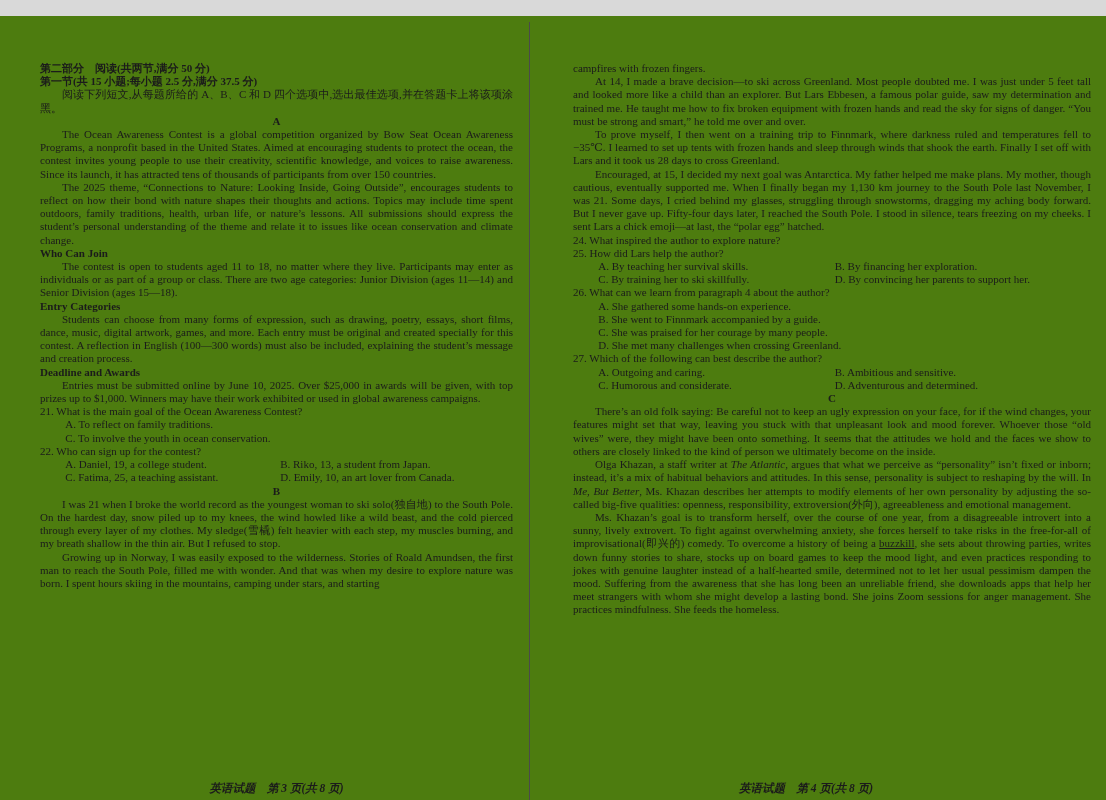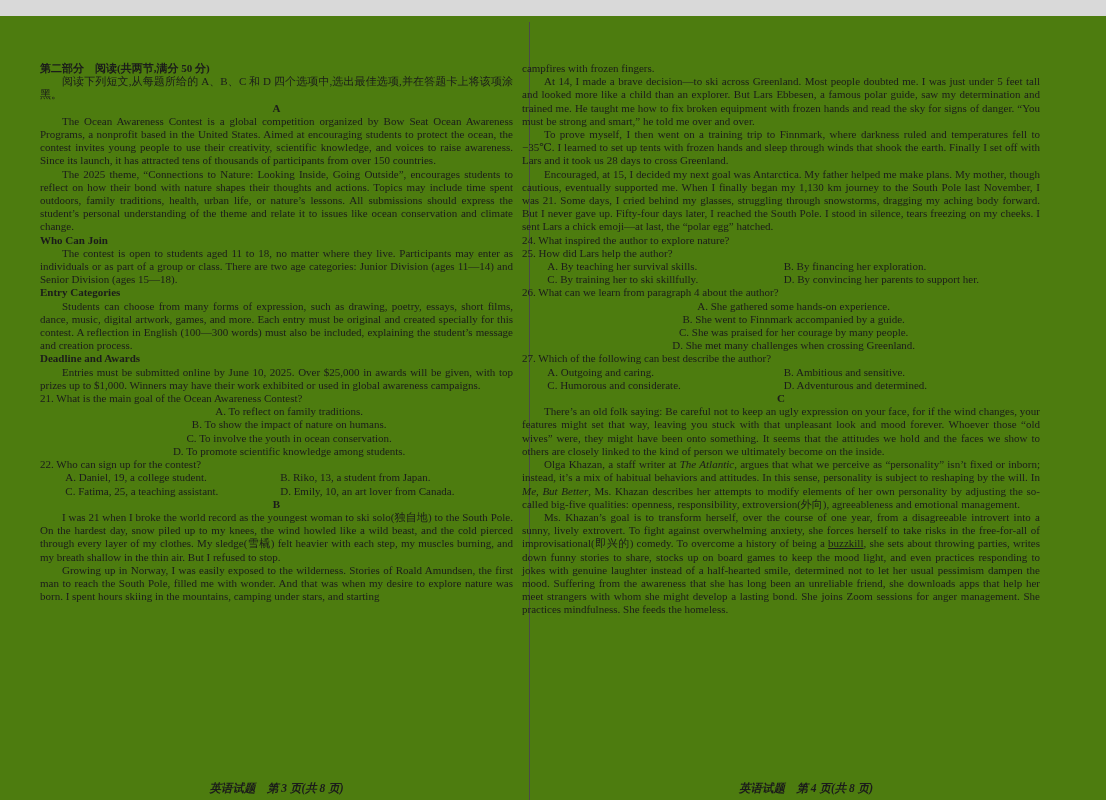--- a/index.html
+++ b/index.html
@@ -5,63 +5,62 @@
   html,body { margin:0; padding:0; background:#d9d9d9; }
   .sheet {
     position:relative; width:1106px; height:800px; margin:16px auto;
     background:#4d7c0f; overflow:hidden;
     font-family:"Liberation Serif","DejaVu Serif",serif;
     color:#1b1b1b; font-size:11px; line-height:13.2px;
   }
   .divider { position:absolute; left:529px; top:6px; height:788px; width:1px; background:#4a4a4a; }
   .col { position:absolute; top:46px; }
   .col-left  { left:40px;  width:473px; }
-  .col-right { left:522px; width:518px; }
+  .col-right { left:573px; width:518px; }
   p { margin:0; text-align:justify; }
   .hdr { font-weight:bold; }
   .para { text-indent:2em; }
   .cont { text-indent:0; }
   .subhead { font-weight:bold; }
   .letter { text-align:center; font-weight:bold; }
   .stem { text-indent:0; }
-  .opt { padding-left:2.3em; text-align:center; }
+  .opt { padding-left:2.3em; text-align:left; }
   .opt-grid { display:grid; grid-template-columns:48% 52%; padding-left:2.3em; }
   .opt-grid p { text-align:left; }
   .ital { font-style:italic; }
   .und { text-decoration:underline; }
   .footer { position:absolute; top:766px; text-align:center; font-weight:bold; font-size:11.5px;font-style:italic; }
   .footer-left  { left:40px;  width:473px; }
   .footer-right { left:547px; width:518px; }
 </style>
 </head>
 <body>
 
 <div class="sheet">
   <div class="divider"></div>
 
   <div class="col col-left">
     <p class="hdr">第二部分　阅读(共两节,满分 50 分)</p>
+    <p class="hdr">第一节(共 15 小题;每小题 2.5 分,满分 37.5 分)</p>
     <p class="para">阅读下列短文,从每题所给的 A、B、C 和 D 四个选项中,选出最佳选项,并在答题卡上将该项涂黑。</p>
 
     <p class="letter">A</p>
     <p class="para">The Ocean Awareness Contest is a global competition organized by Bow Seat Ocean Awareness Programs, a nonprofit based in the United States. Aimed at encouraging students to protect the ocean, the contest invites young people to use their creativity, scientific knowledge, and voices to raise awareness. Since its launch, it has attracted tens of thousands of participants from over 150 countries.</p>
     <p class="para">The 2025 theme, “Connections to Nature: Looking Inside, Going Outside”, encourages students to reflect on how their bond with nature shapes their thoughts and actions. Topics may include time spent outdoors, family traditions, health, urban life, or nature’s lessons. All submissions should express the student’s personal understanding of the theme and relate it to issues like ocean conservation and climate change.</p>
     <p class="subhead">Who Can Join</p>
     <p class="para">The contest is open to students aged 11 to 18, no matter where they live. Participants may enter as individuals or as part of a group or class. There are two age categories: Junior Division (ages 11—14) and Senior Division (ages 15—18).</p>
     <p class="subhead">Entry Categories</p>
     <p class="para">Students can choose from many forms of expression, such as drawing, poetry, essays, short films, dance, music, digital artwork, games, and more. Each entry must be original and created specially for this contest. A reflection in English (100—300 words) must also be included, explaining the student’s message and creation process.</p>
     <p class="subhead">Deadline and Awards</p>
     <p class="para">Entries must be submitted online by June 10, 2025. Over $25,000 in awards will be given, with top prizes up to $1,000. Winners may have their work exhibited or used in global awareness campaigns.</p>
 
     <div class="question">
       <p class="stem">21. What is the main goal of the Ocean Awareness Contest?</p>
       <p class="opt">A. To reflect on family traditions.</p>
-      <p class="opt">B. To show the impact of nature on humans.</p>
       <p class="opt">C. To involve the youth in ocean conservation.</p>
-      <p class="opt">D. To promote scientific knowledge among students.</p>
     </div>
 
     <div class="question">
       <p class="stem">22. Who can sign up for the contest?</p>
       <div class="opt-grid">
         <p>A. Daniel, 19, a college student.</p>
         <p>B. Riko, 13, a student from Japan.</p>
         <p>C. Fatima, 25, a teaching assistant.</p>
         <p>D. Emily, 10, an art lover from Canada.</p>
       </div>

